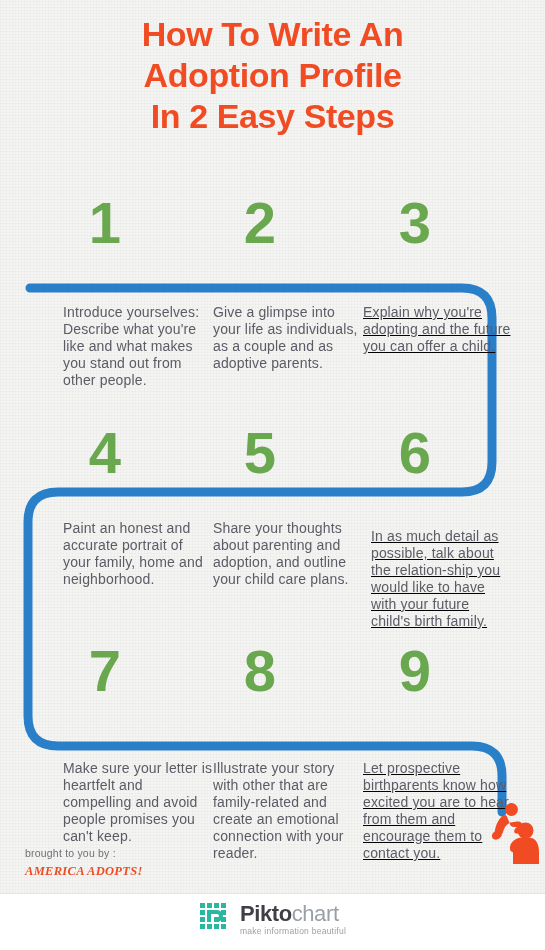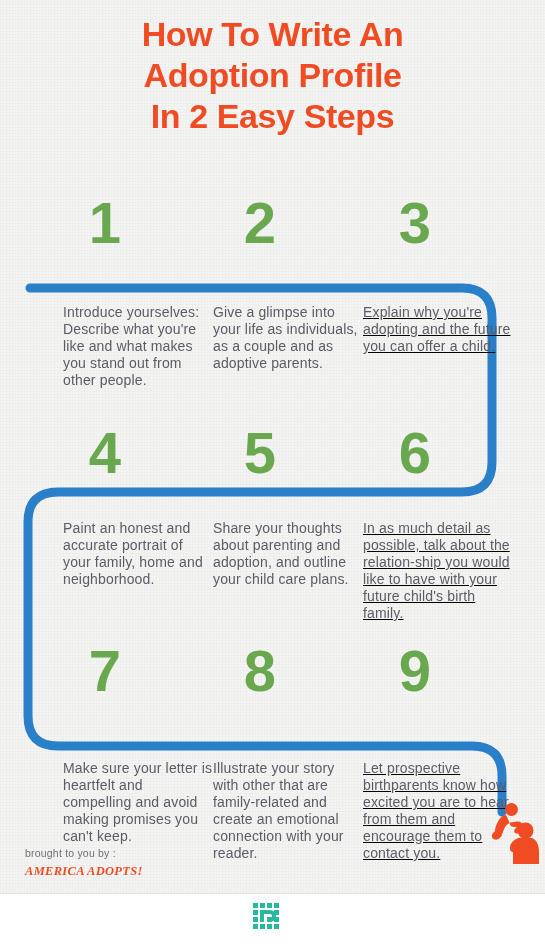--- a/index.html
+++ b/index.html
@@ -226,39 +226,39 @@
   </div>
 
   <div class="texts-row" style="top:520px">
     <div class="col c1">
       <p class="step-text" style="margin:0">Paint an honest and accurate portrait of your family, home and neighborhood.</p>
     </div>
     <div class="col c2">
       <p class="step-text" style="margin:0">Share your thoughts about parenting and adoption, and outline your child care plans.</p>
     </div>
     <div class="col c3">
-      <p class="step-text" style="margin:0">In as much detail as possible, talk about the relation-ship you would like to have with your future child's birth family.</p>
+      <p class="step-text" style="margin:8px">In as much detail as possible, talk about the relation-ship you would like to have with your future child's birth family.</p>
     </div>
   </div>
 
   <div class="numbers-row" style="top:640px">
     <div class="col n1">
       <div class="step-number">7</div>
     </div>
     <div class="col n2">
       <div class="step-number">8</div>
     </div>
     <div class="col n3">
       <div class="step-number">9</div>
     </div>
   </div>
 
   <div class="texts-row" style="top:760px">
     <div class="col c1">
-      <p class="step-text" style="margin:0">Make sure your letter is heartfelt and compelling and avoid making promises you can't keep.</p>
+      <p class="step-text" style="margin:0">Make sure your letter is heartfelt and compelling and avoid people promises you can't keep.</p>
     </div>
     <div class="col c2">
       <p class="step-text" style="margin:0">Illustrate your story with other that are family-related and create an emotional connection with your reader.</p>
     </div>
     <div class="col c3">
       <p class="step-text" style="margin:0">Let prospective birthparents know how excited you are to hear from them and encourage them to contact you.</p>
     </div>
   </div>
 
   <svg class="family-icon" viewBox="0 0 55 65" xmlns="http://www.w3.org/2000/svg">
@@ -296,16 +296,22 @@
           <rect x="1" y="15" width="5" height="5"></rect>
           <rect x="15" y="15" width="5" height="5"></rect>
           <rect x="22" y="15" width="5" height="5"></rect>
           <rect x="1" y="22" width="5" height="5"></rect>
           <rect x="8" y="22" width="5" height="5"></rect>
           <rect x="15" y="22" width="5" height="5"></rect>
           <rect x="22" y="22" width="5" height="5"></rect>
           <path d="M8 8 h10 a6 6 0 0 1 0 12 h-3 v-4 h3 a2 2 0 0 0 0 -4 h-6 v8 h-4 z"></path>
         </g>
       </svg>
+      <div class="pikto-textblock">
+        <div class="pikto-word">
+          <span class="b">Pikto</span><span class="l">chart</span>
+        </div>
+        <div class="pikto-tag">make information beautiful</div>
+      </div>
     </div>
   </div>
 
 </div>
 
 </body></html>

